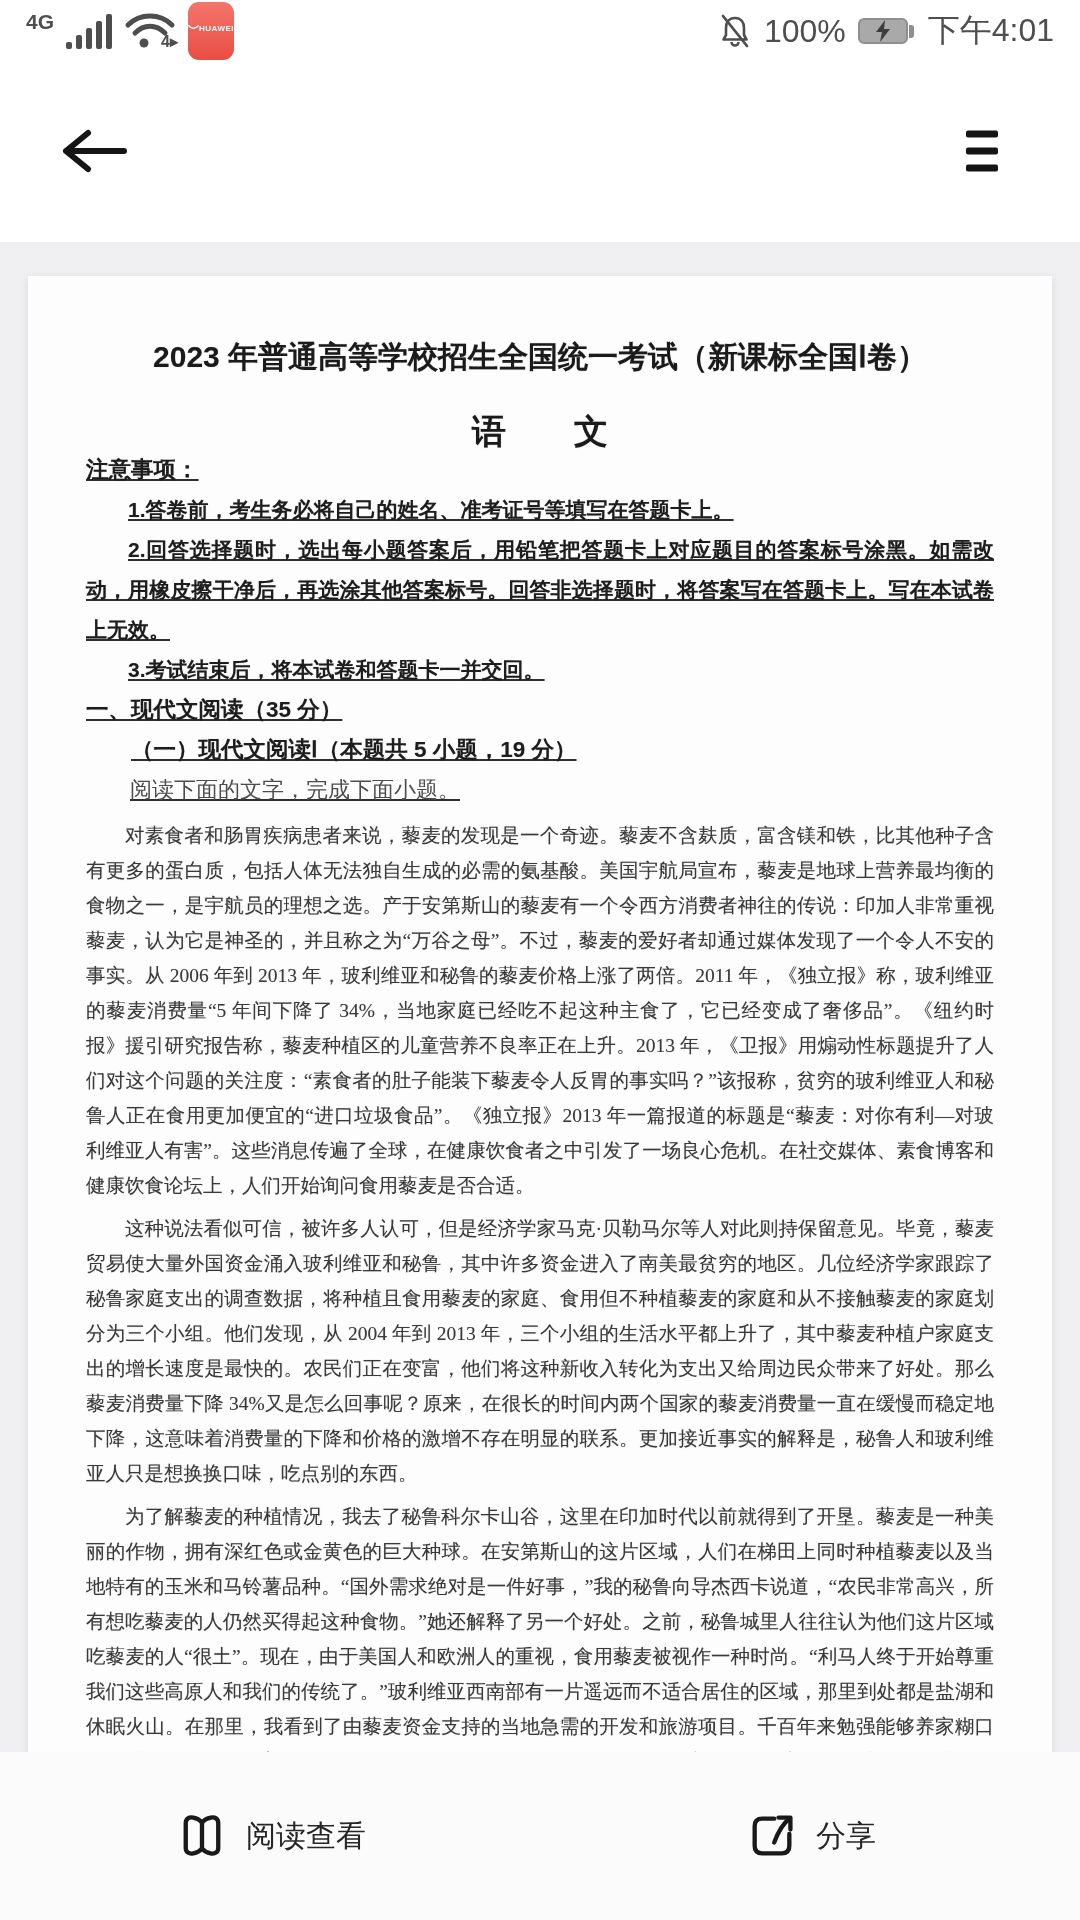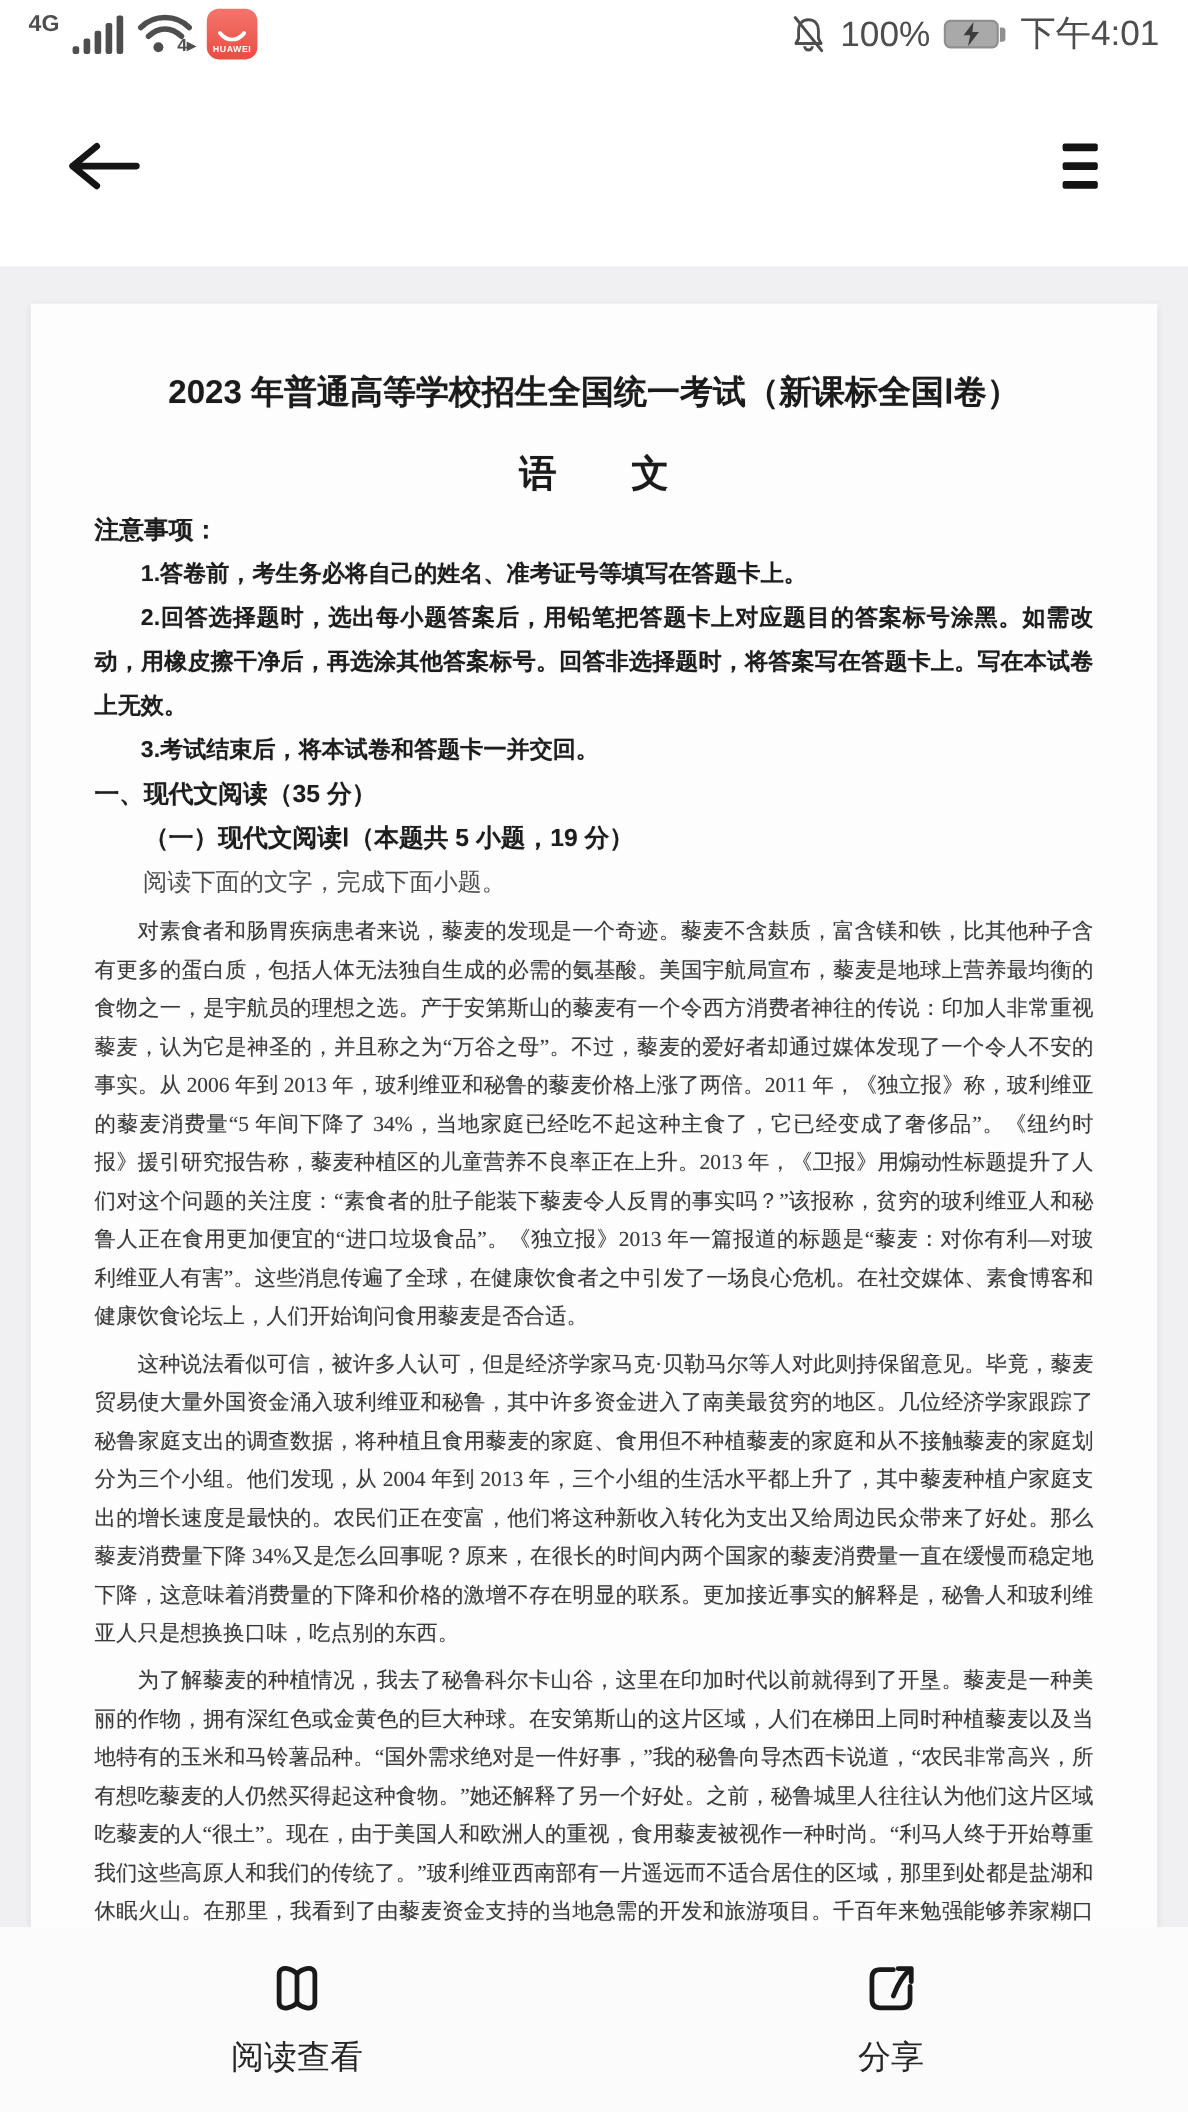--- a/index.html
+++ b/index.html
@@ -14,23 +14,23 @@
     display:flex;justify-content:space-between;align-items:center;
     padding:2px 26px 0 26px;box-sizing:border-box;color:#4e4e4e;
   }
   .sb-left,.sb-right{display:flex;align-items:center;gap:12px;}
   .net-label{font-size:21px;font-weight:700;color:#4e4e4e;transform:translateY(-9px);letter-spacing:0;}
   .sig-bars{display:flex;align-items:flex-end;gap:4px;height:36px;}
   .sig-bars i{display:block;width:6px;background:#4e4e4e;border-radius:2px;}
   .wifi-wrap{position:relative;width:52px;height:40px;}
   .wifi-badge{position:absolute;right:-2px;bottom:0;font-size:16px;font-weight:700;color:#4e4e4e;}
   .hw-badge{
-    width:46px;height:46px;border-radius:11px;
+    width:46px;height:58px;border-radius:11px;
     background:linear-gradient(180deg,#f4756c 0%,#e94d43 100%);
-    display:flex;flex-direction:column;align-items:center;justify-content:flex-end;
+    display:flex;flex-direction:row;align-items:center;justify-content:flex-end;
     padding-bottom:5px;box-sizing:border-box;
   }
   .hw-badge .smile{margin-bottom:3px;}
   .hw-badge .hw-text{font-size:8px;font-weight:700;color:#ffffff;letter-spacing:.5px;line-height:8px;}
   .pct{font-size:32px;color:#4e4e4e;}
   .battery{position:relative;width:58px;height:28px;display:flex;align-items:center;}
   .bat-body{
     width:50px;height:26px;border:2px solid #8f8f8f;border-radius:6px;
     background:#a9a9a9;display:flex;align-items:center;justify-content:center;box-sizing:border-box;
   }
@@ -54,39 +54,39 @@
     color:#2f2f2f;
   }
   .doc-title{
     margin:0;text-align:center;font-size:30px;line-height:34px;font-weight:700;color:#1b1b1b;
     font-family:"Liberation Sans",sans-serif;text-shadow:0 0 1px rgba(30,30,30,.35);
   }
   .doc-subject{
     margin:38px 0 0;text-align:center;font-size:34px;line-height:38px;font-weight:700;color:#1b1b1b;
     text-shadow:0 0 1px rgba(30,30,30,.35);
   }
-  .doc-block{margin-top:12px;}
+  .doc-block{margin-top:0;text-decoration:underline;}
   .h-line{margin:0;font-size:22.5px;line-height:40px;font-weight:700;color:#1d1d1d;text-shadow:0 0 1px rgba(30,30,30,.3);}
   .notice{margin:0;font-size:21px;line-height:40px;font-weight:700;color:#1d1d1d;
     text-indent:2em;text-align:justify;text-shadow:0 0 1px rgba(30,30,30,.3);}
   .subsection{text-indent:2em;}
   .instruction{margin:0;font-size:22px;line-height:40px;font-weight:400;color:#4d4d4d;text-indent:2em;}
   .body-text{margin-top:6px;}
   .body-text p{
     margin:8px 0 0;font-size:19.5px;line-height:35px;color:#3a3a3a;
     text-align:justify;text-indent:2em;
     font-family:"Liberation Serif","DejaVu Serif",serif;
     text-shadow:0 0 1px rgba(55,55,55,.35);
   }
   
   .bottom-bar{
     position:absolute;left:0;right:0;bottom:0;height:168px;background:#fbfbfb;
     display:flex;align-items:center;
   }
-  .bb-action{flex:1;display:flex;flex-direction:column;align-items:center;justify-content:center;gap:16px;cursor:pointer;}
+  .bb-action{flex:1;display:flex;flex-direction:row;align-items:center;justify-content:center;gap:16px;cursor:pointer;}
   .bb-label{font-size:30px;color:#262626;}
   svg{display:block;}
 </style>
 </head>
 <body>
 
 <div class="status-bar">
   <div class="sb-left">
     <span class="net-label">4G</span>
     <span class="sig-bars">

